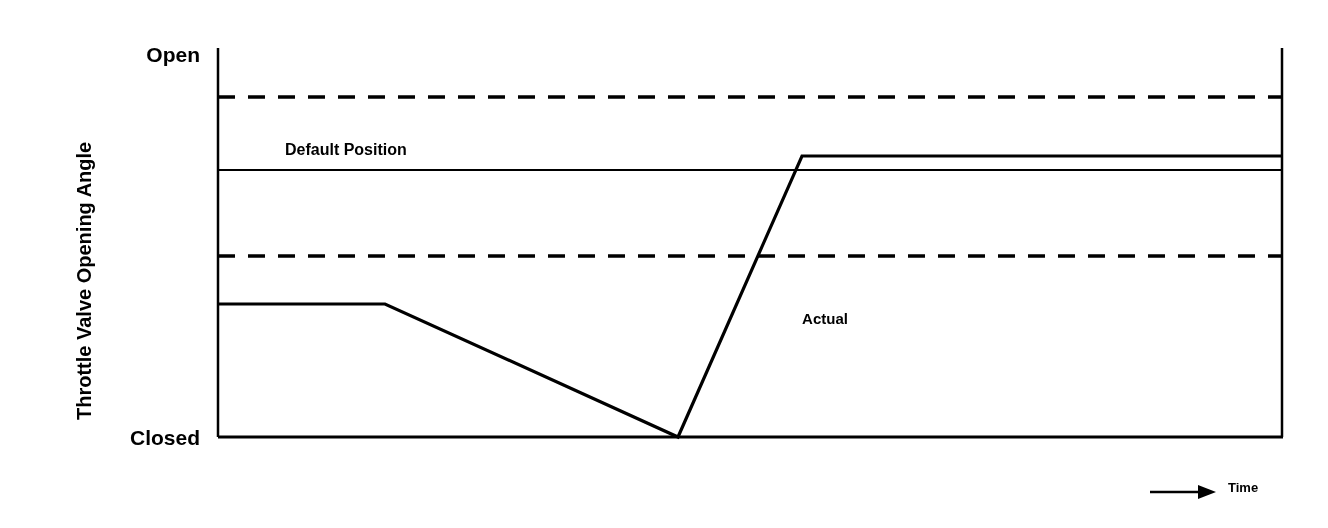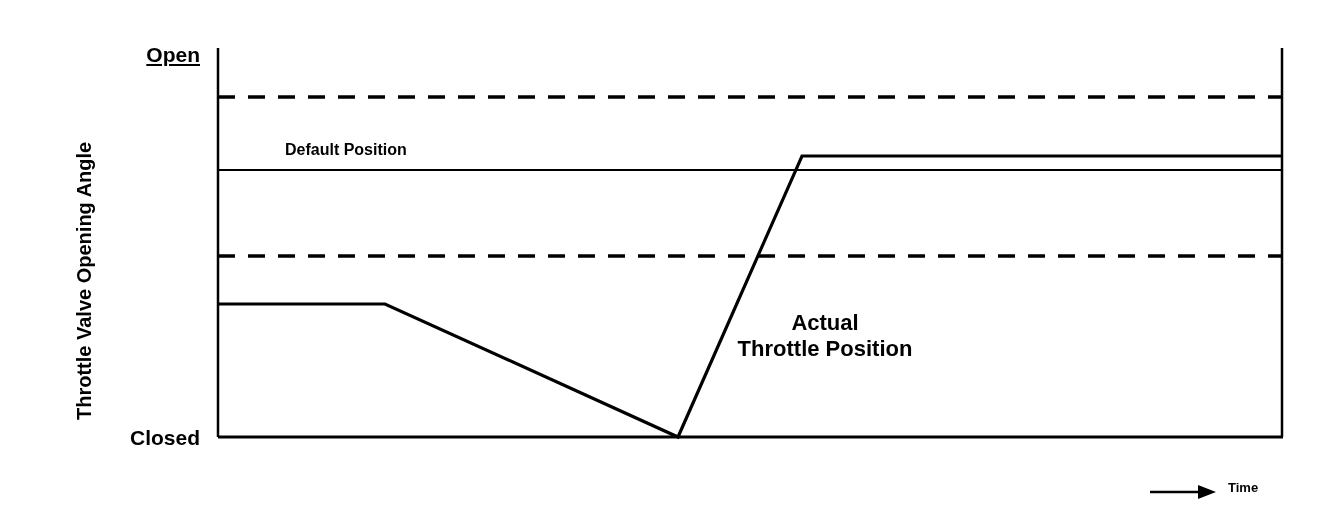--- a/index.html
+++ b/index.html
@@ -31,21 +31,20 @@
     font-weight: bold;
     color: #000000;
     white-space: nowrap;
     line-height: 1;
   }
   #axis-label-open {
     right: 1128px;      
     top: 44px;
     font-size: 21px;
     text-align: left;
-    text-decoration: underline;
   }
   #axis-label-closed {
     right: 1128px;
     top: 427px;
     font-size: 21px;
     text-align: center;
   }
   #y-axis-title {
     left: 0px;
     top: 0px;
@@ -58,21 +57,21 @@
   }
   #default-position-label {
     left: 285px;
     top: 142px;
     font-size: 16px;
   }
   #actual-throttle-label {
     left: 730px;
     top: 310px;
     width: 190px;
-    font-size: 22px;
+    font-size: 15px;
     text-align: center;
     line-height: 1.2;
   }
   #time-label {
     left: 1228px;
     top: 481px;
     font-size: 13px;
   }
 </style>
 </head>
@@ -103,18 +102,17 @@
   <div class="lbl" id="axis-label-open">Open</div>
 
   <div class="lbl" id="axis-label-closed">Closed</div>
 
   <div class="lbl" id="y-axis-title">Throttle Valve Opening Angle</div>
 
   <div class="lbl" id="default-position-label">Default Position</div>
 
   <div class="lbl" id="actual-throttle-label">
     <div>Actual</div>
-    <div>Throttle Position</div>
   </div>
 
   <div class="lbl" id="time-label">Time</div>
 
 </div>
 
 </body></html>

